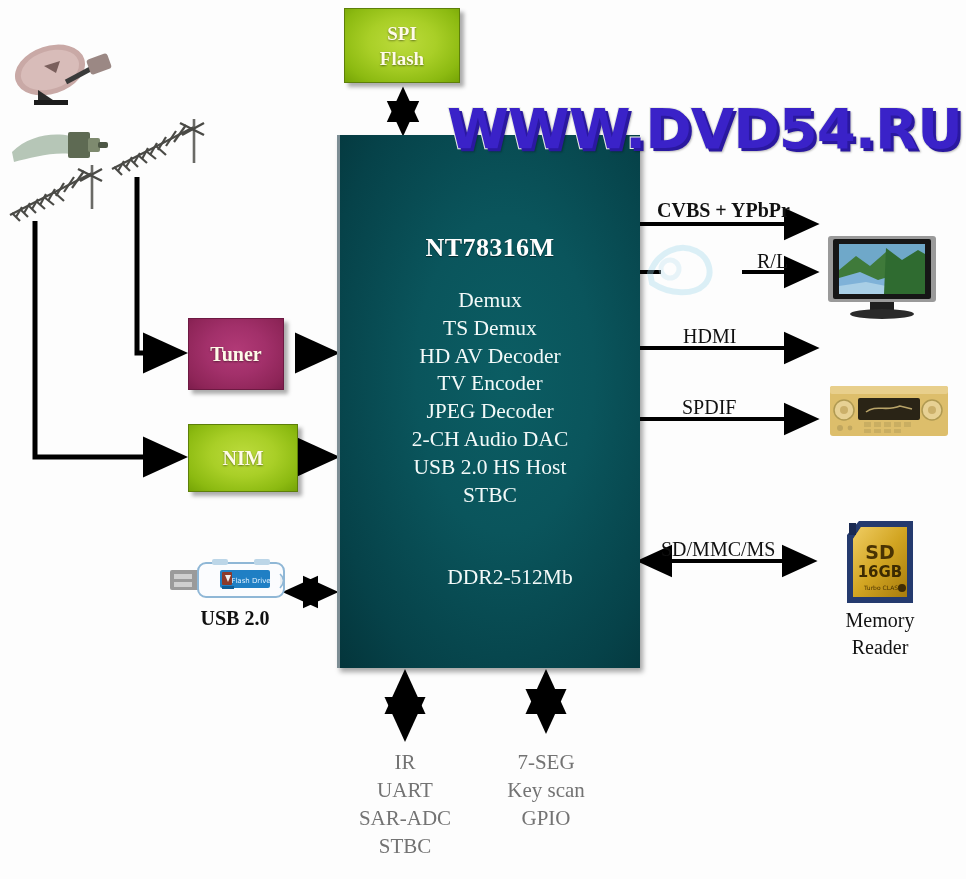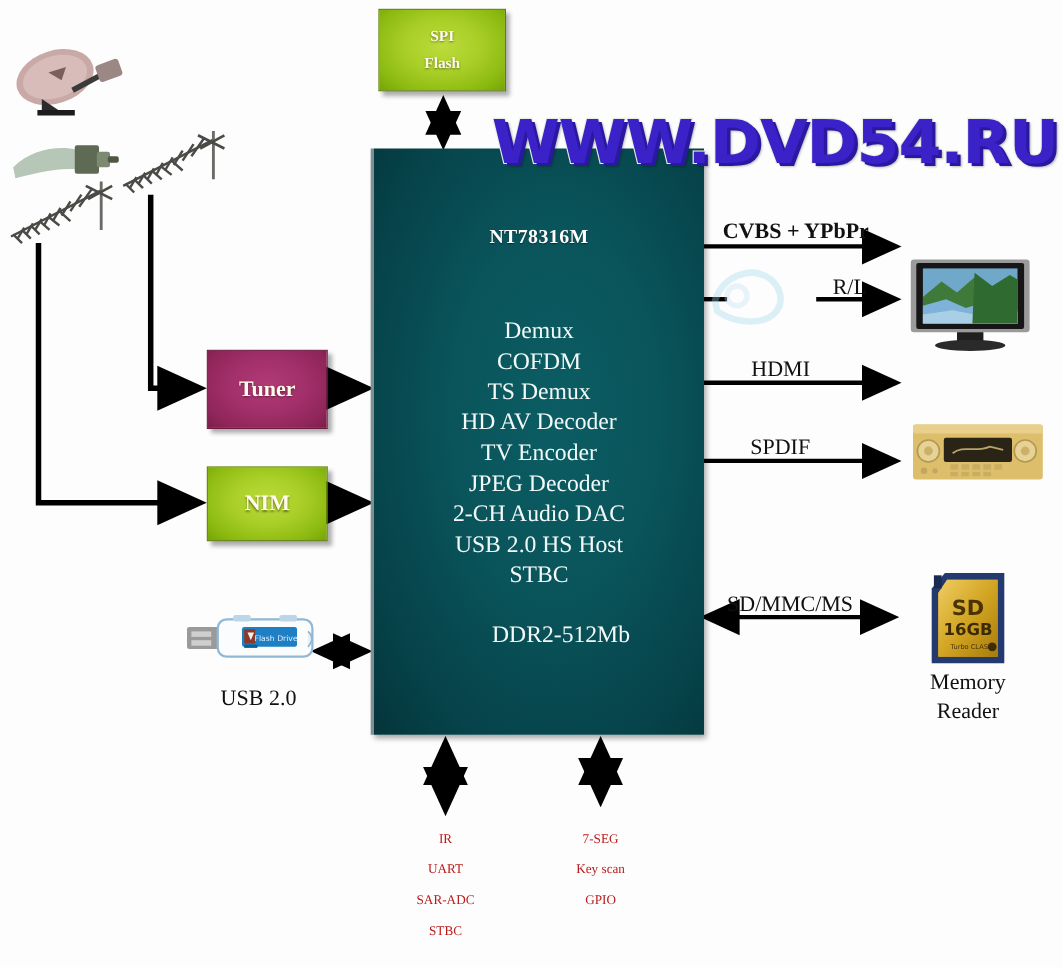--- a/index.html
+++ b/index.html
@@ -15,22 +15,22 @@
 
   
   .soc{
     left:337px;top:135px;width:303px;height:533px;
     background:radial-gradient(ellipse at 55% 45%, #0b5d63 0%, #0a555c 38%, #064249 78%, #04353b 100%);
     box-shadow:3px 4px 5px rgba(0,0,0,.35);
     border-left:3px solid #7d8e95;
     box-sizing:border-box;
   }
   .soc-title{
-    position:absolute;left:0;right:0;top:70px;text-align:center;
-    color:#ffffff;font-size:18px;font-weight:bold;letter-spacing:.4px;
+    position:absolute;left:0;right:0;top:98px;text-align:center;
+    color:#ffffff;font-size:26px;font-weight:bold;letter-spacing:.4px;
     text-shadow:0 1px 1px rgba(0,0,0,.5);
   }
   .soc-list{
     position:absolute;left:0;right:0;top:152px;text-align:center;
     color:#f2f9f8;font-size:21.5px;line-height:27.8px;
   }
   .soc-ddr{
     position:absolute;left:0;right:0;top:430px;text-align:center;
     color:#f2f9f8;font-size:21.5px;padding-left:40px;
   }
@@ -44,34 +44,34 @@
     text-shadow:0 1px 2px rgba(0,0,0,.45);
   }
   .blk.green{
     background:radial-gradient(ellipse at 50% 45%, #bcdb3c 0%, #a9cf27 42%, #8cba11 78%, #75a406 100%);
     border:1px solid #5d7f09;
   }
   .blk.purple{
     background:radial-gradient(ellipse at 50% 45%, #b23a77 0%, #a2306a 45%, #8e2558 82%, #7d1d4c 100%);
     border:1px solid #6d1942;
   }
-  #spi-flash{left:344px;top:8px;width:116px;height:75px;font-size:14px;line-height:25px;}
-  #tuner{left:188px;top:318px;width:110px;height:72px;font-size:20px;}
+  #spi-flash{left:344px;top:8px;width:116px;height:75px;font-size:19px;line-height:25px;}
+  #tuner{left:188px;top:318px;width:96px;height:72px;font-size:20px;}
   #nim{left:188px;top:424px;width:110px;height:68px;font-size:20px;}
   #audio-amp{left:659px;top:237px;width:84px;height:63px;font-size:17px;line-height:22px;}
 
   
   .sig{
     position:absolute;color:#111;font-size:20px;white-space:nowrap;
   }
   .cap{
     position:absolute;color:#111;font-size:20px;text-align:center;white-space:nowrap;
   }
   .botlist{
-    position:absolute;color:#b91c1c;font-size:12px;text-align:center;line-height:28px;
+    position:absolute;color:#737373;font-size:21px;text-align:center;line-height:28px;
   }
 
   
   .watermark{
     position:absolute;left:452px;top:97px;
     font-family:"DejaVu Sans", sans-serif;
     font-weight:bold;font-size:55px;letter-spacing:-1px;
     color:#3a22c8;
     -webkit-text-stroke:2px #e9eee4;
     paint-order:stroke fill;
@@ -201,21 +201,20 @@
     <div>
       <div>SPI</div>
       <div>Flash</div>
     </div>
   </div>
 
   <div class="abs soc">
     <div class="soc-title">NT78316M</div>
     <div class="soc-list">
         <div>Demux</div>
-        <div>COFDM</div>
         <div>TS Demux</div>
         <div>HD AV Decoder</div>
         <div>TV Encoder</div>
         <div>JPEG Decoder</div>
         <div>2-CH Audio DAC</div>
         <div>USB 2.0 HS Host</div>
         <div>STBC</div>
       </div>
     <div class="soc-ddr">DDR2-512Mb</div>
   </div>
@@ -303,21 +302,21 @@
     <rect x="30" y="7" width="86" height="34" rx="8" fill="#fbfcfe" stroke="#8fb7d6" stroke-width="2"></rect>
     <rect x="52" y="14" width="50" height="18" rx="2" fill="#1f7fc4"></rect>
     <rect x="54" y="16" width="10" height="13" rx="1" fill="#8b3a2a"></rect>
     <path d="M57,19 l3,7 3,-7 z" fill="#eee"></path>
     <text x="83" y="27" font-family="DejaVu Sans, sans-serif" font-size="7" fill="#dff0ff" text-anchor="middle">Flash Drive</text>
     <rect x="54" y="30" width="12" height="3" fill="#0d5c96"></rect>
     <path d="M112,18 q7,6 0,14" fill="#e9eef2" stroke="#8fb7d6" stroke-width="1.6"></path>
     <rect x="44" y="3" width="16" height="6" rx="2" fill="#bcd6e8"></rect>
     <rect x="86" y="3" width="16" height="6" rx="2" fill="#bcd6e8"></rect>
   </svg>
-  <div class="cap" style="left:160px;top:624px;width:150px;">USB 2.0</div>
+  <div class="cap" style="left:160px;top:607px;width:150px;font-weight:bold;">USB 2.0</div>
 
   <div class="botlist" style="left:330px;top:748px;width:150px;">
       <div>IR</div>
       <div>UART</div>
       <div>SAR-ADC</div>
       <div>STBC</div>
     </div>
   <div class="botlist" style="left:471px;top:748px;width:150px;">
       <div>7-SEG</div>
       <div>Key scan</div>

